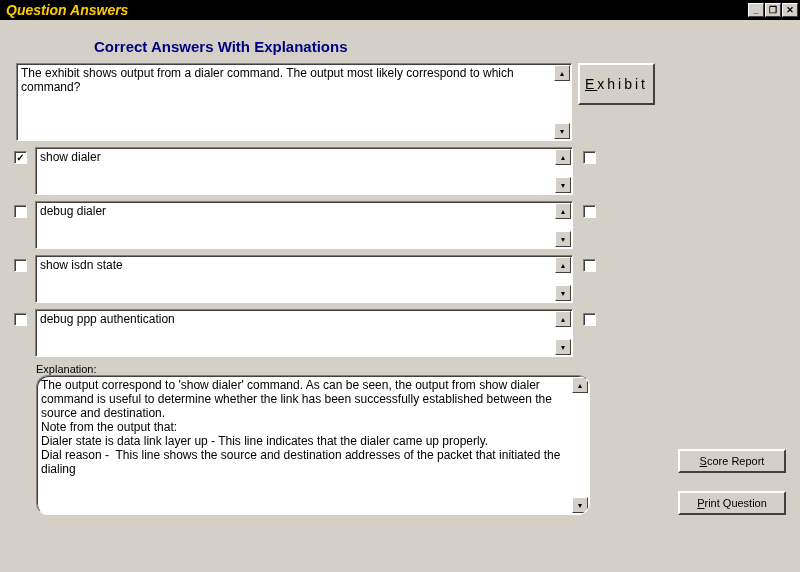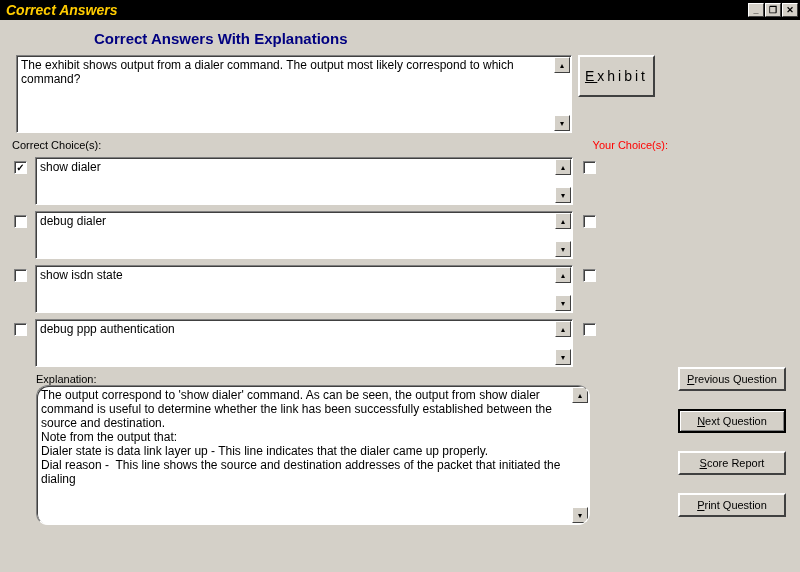--- a/index.html
+++ b/index.html
@@ -30,21 +30,21 @@
   background: #d4d0c8;
   border: 1px solid;
   border-color: #fff #404040 #404040 #fff;
   font-size: 9px; font-weight: bold;
   display: flex; align-items: center; justify-content: center;
   color: #000; font-style: normal;
   cursor: pointer;
 }
 .content {
   position: relative;
-  padding: 4px 12px;
+  padding: 12px 12px;
 }
 .heading {
   color: #000080;
   font-weight: bold;
   font-size: 15px;
   margin: 6px 0 8px 82px;
 }
 .question-row {
   display: flex;
   align-items: flex-start;
@@ -153,21 +153,21 @@
 .action-btn.focused {
   border: 2px solid #000;
   box-shadow: inset 1px 1px 0 #fff, inset -1px -1px 0 #808080;
 }
 .ul { text-decoration: underline; }
 </style>
 </head>
 <body>
 
 <div class="titlebar">
-  <span class="titlebar-text">Correct Answers</span>
+  <span class="titlebar-text">Question Answers</span>
   <div class="titlebar-buttons">
     <div class="titlebar-btn">_</div>
     <div class="titlebar-btn">❐</div>
     <div class="titlebar-btn">✕</div>
   </div>
 </div>
 
 <div class="content">
   <div class="heading">Correct Answers With Explanations</div>
 
@@ -178,24 +178,20 @@
         <div class="scroll-btn">▴</div>
         <div style="flex:1"></div>
         <div class="scroll-btn">▾</div>
       </div>
     </div>
     <div class="exhibit-btn">
       <span><span class="ul">E</span>xhibit</span>
     </div>
   </div>
 
-  <div class="labels-row">
-    <span class="correct-label">Correct Choice(s):</span>
-    <span class="your-label">Your Choice(s):</span>
-  </div>
 
   <div class="choice-row">
     <div class="checkbox checkbox-left">✓</div>
     <div class="textbox choice-box">
       <span>show dialer</span>
       <div class="scroll">
         <div class="scroll-btn">▴</div>
         <div style="flex:1"></div>
         <div class="scroll-btn">▾</div>
       </div>
@@ -250,25 +246,19 @@
 Dial reason -  This line shows the source and destination addresses of the packet that initiated the dialing</span>
     <div class="scroll">
       <div class="scroll-btn">▴</div>
       <div style="flex:1"></div>
       <div class="scroll-btn">▾</div>
     </div>
   </div>
 
   <div class="right-buttons">
     <div class="action-btn">
-      <span><span class="ul">P</span>revious Question</span>
-    </div>
-    <div class="action-btn focused">
-      <span><span class="ul">N</span>ext Question</span>
-    </div>
-    <div class="action-btn">
       <span><span class="ul">S</span>core Report</span>
     </div>
     <div class="action-btn">
       <span><span class="ul">P</span>rint Question</span>
     </div>
   </div>
 </div>
 
 </body></html>

